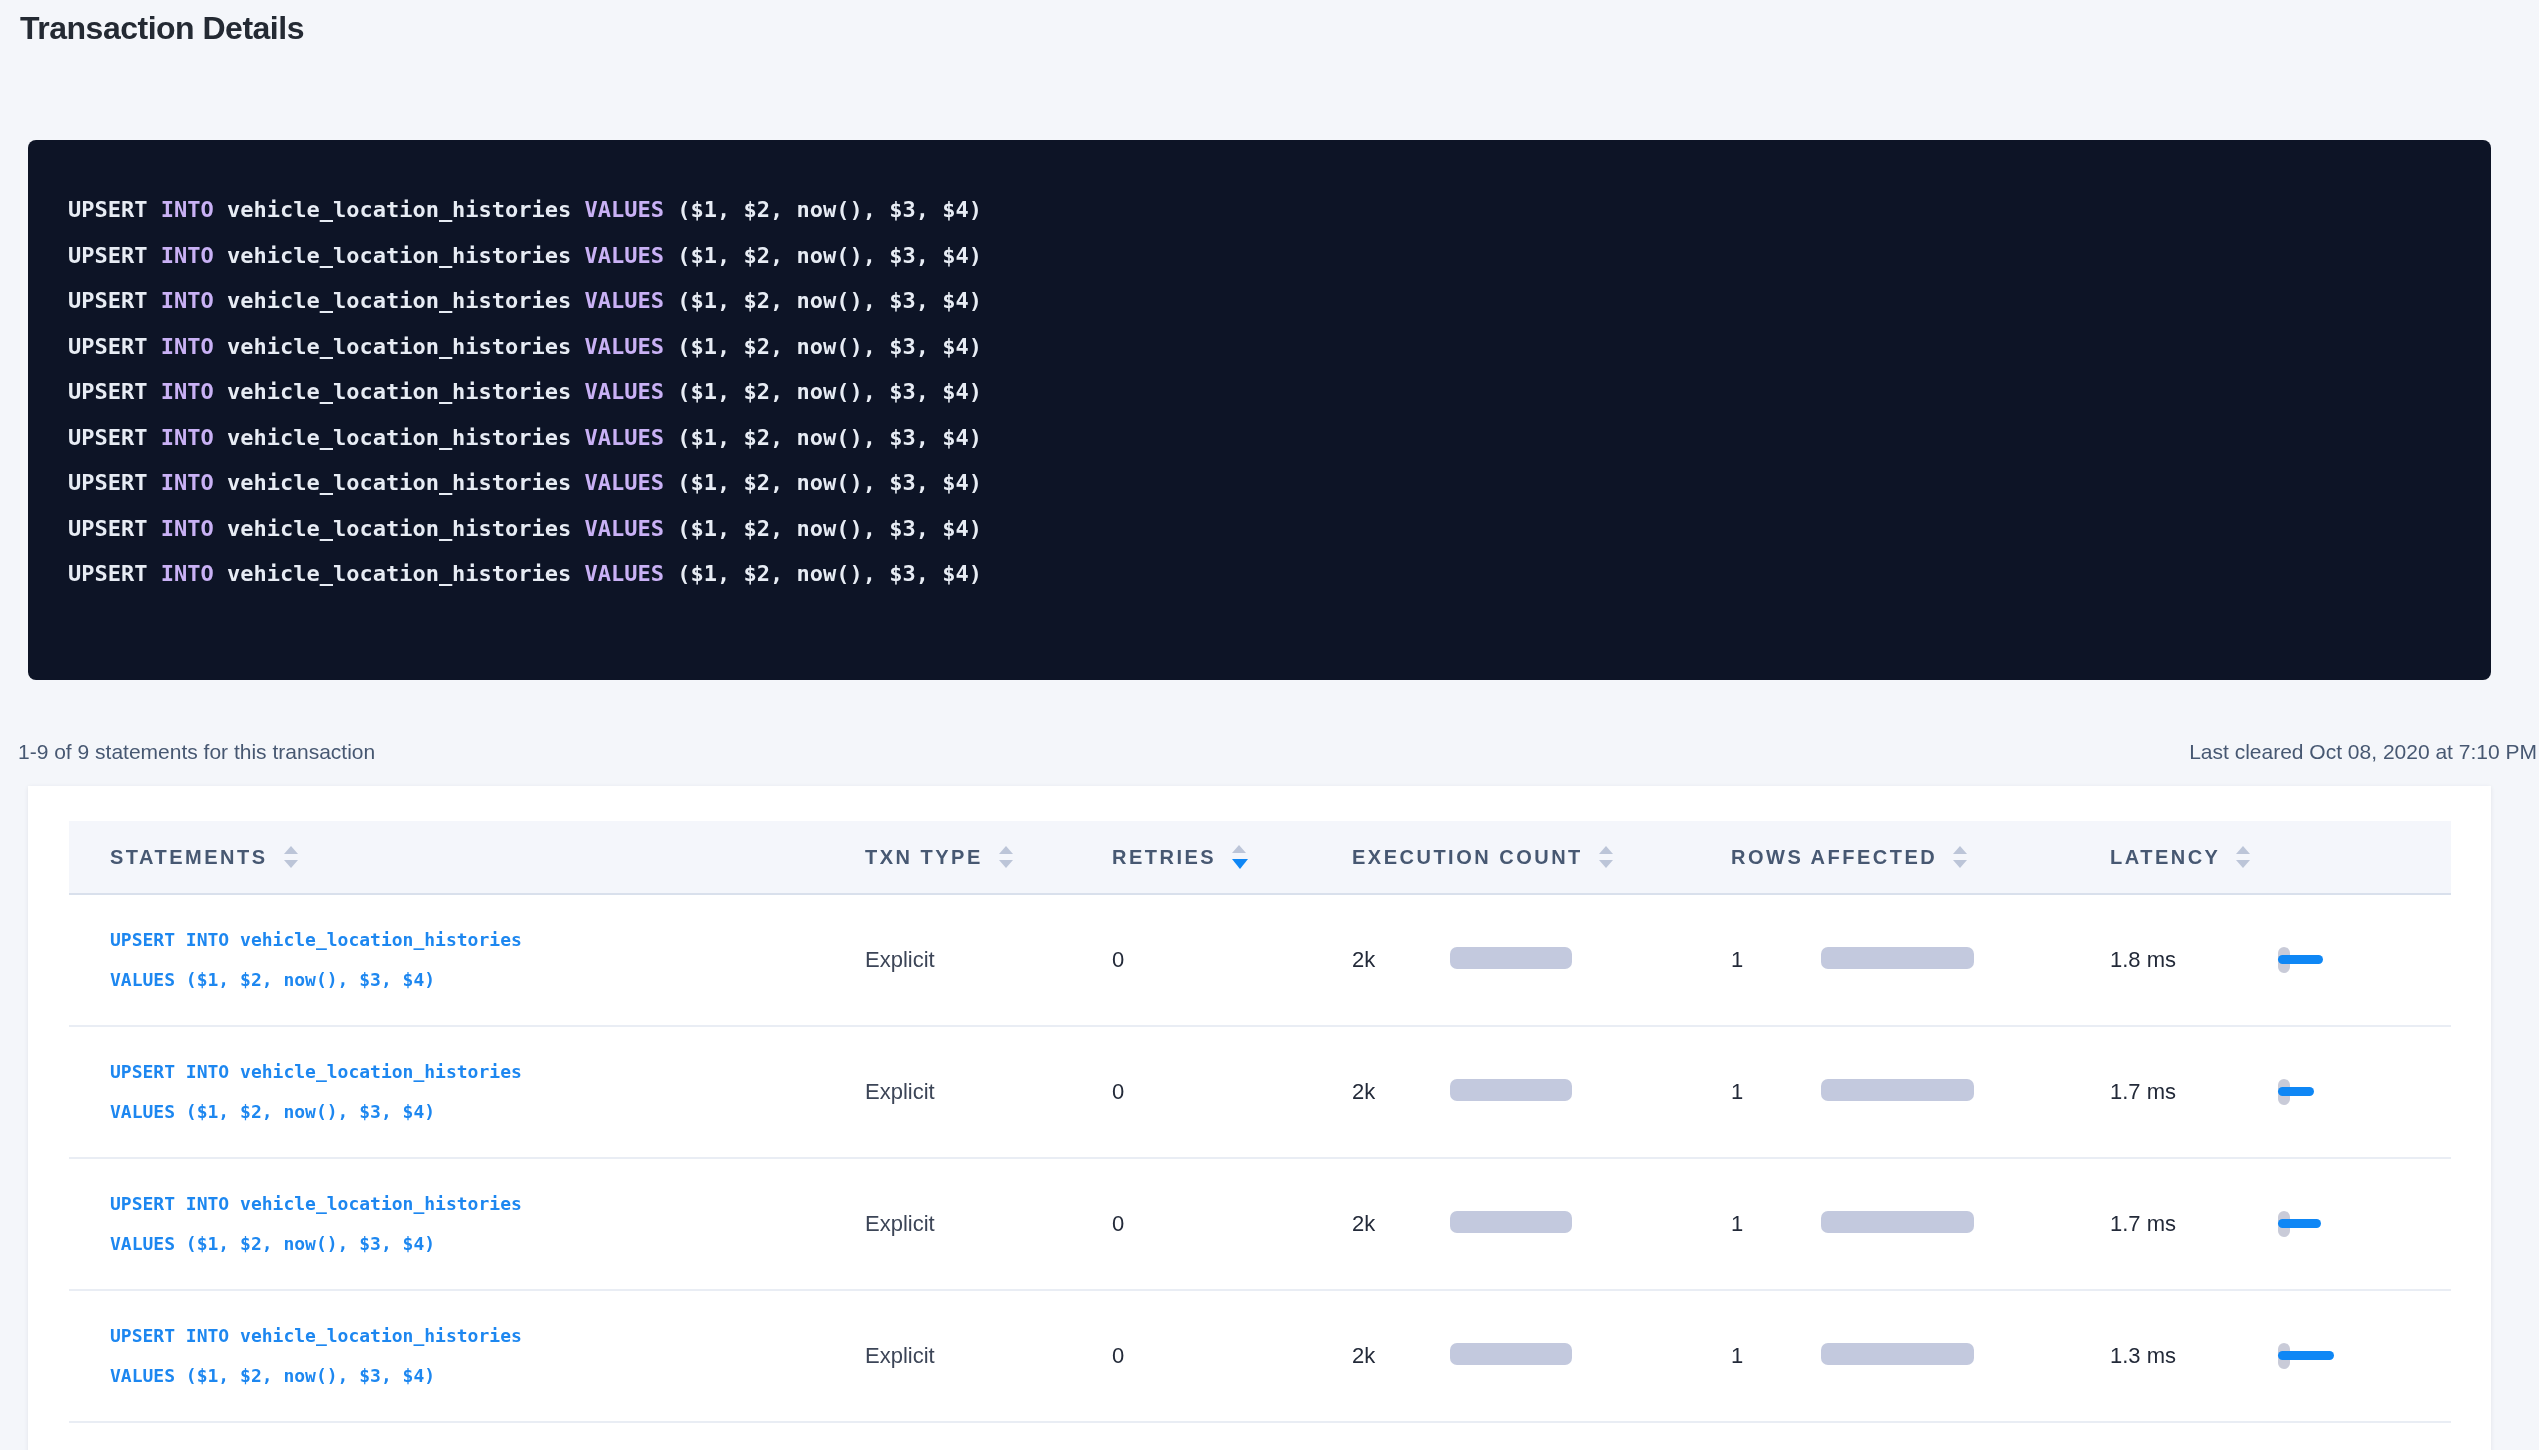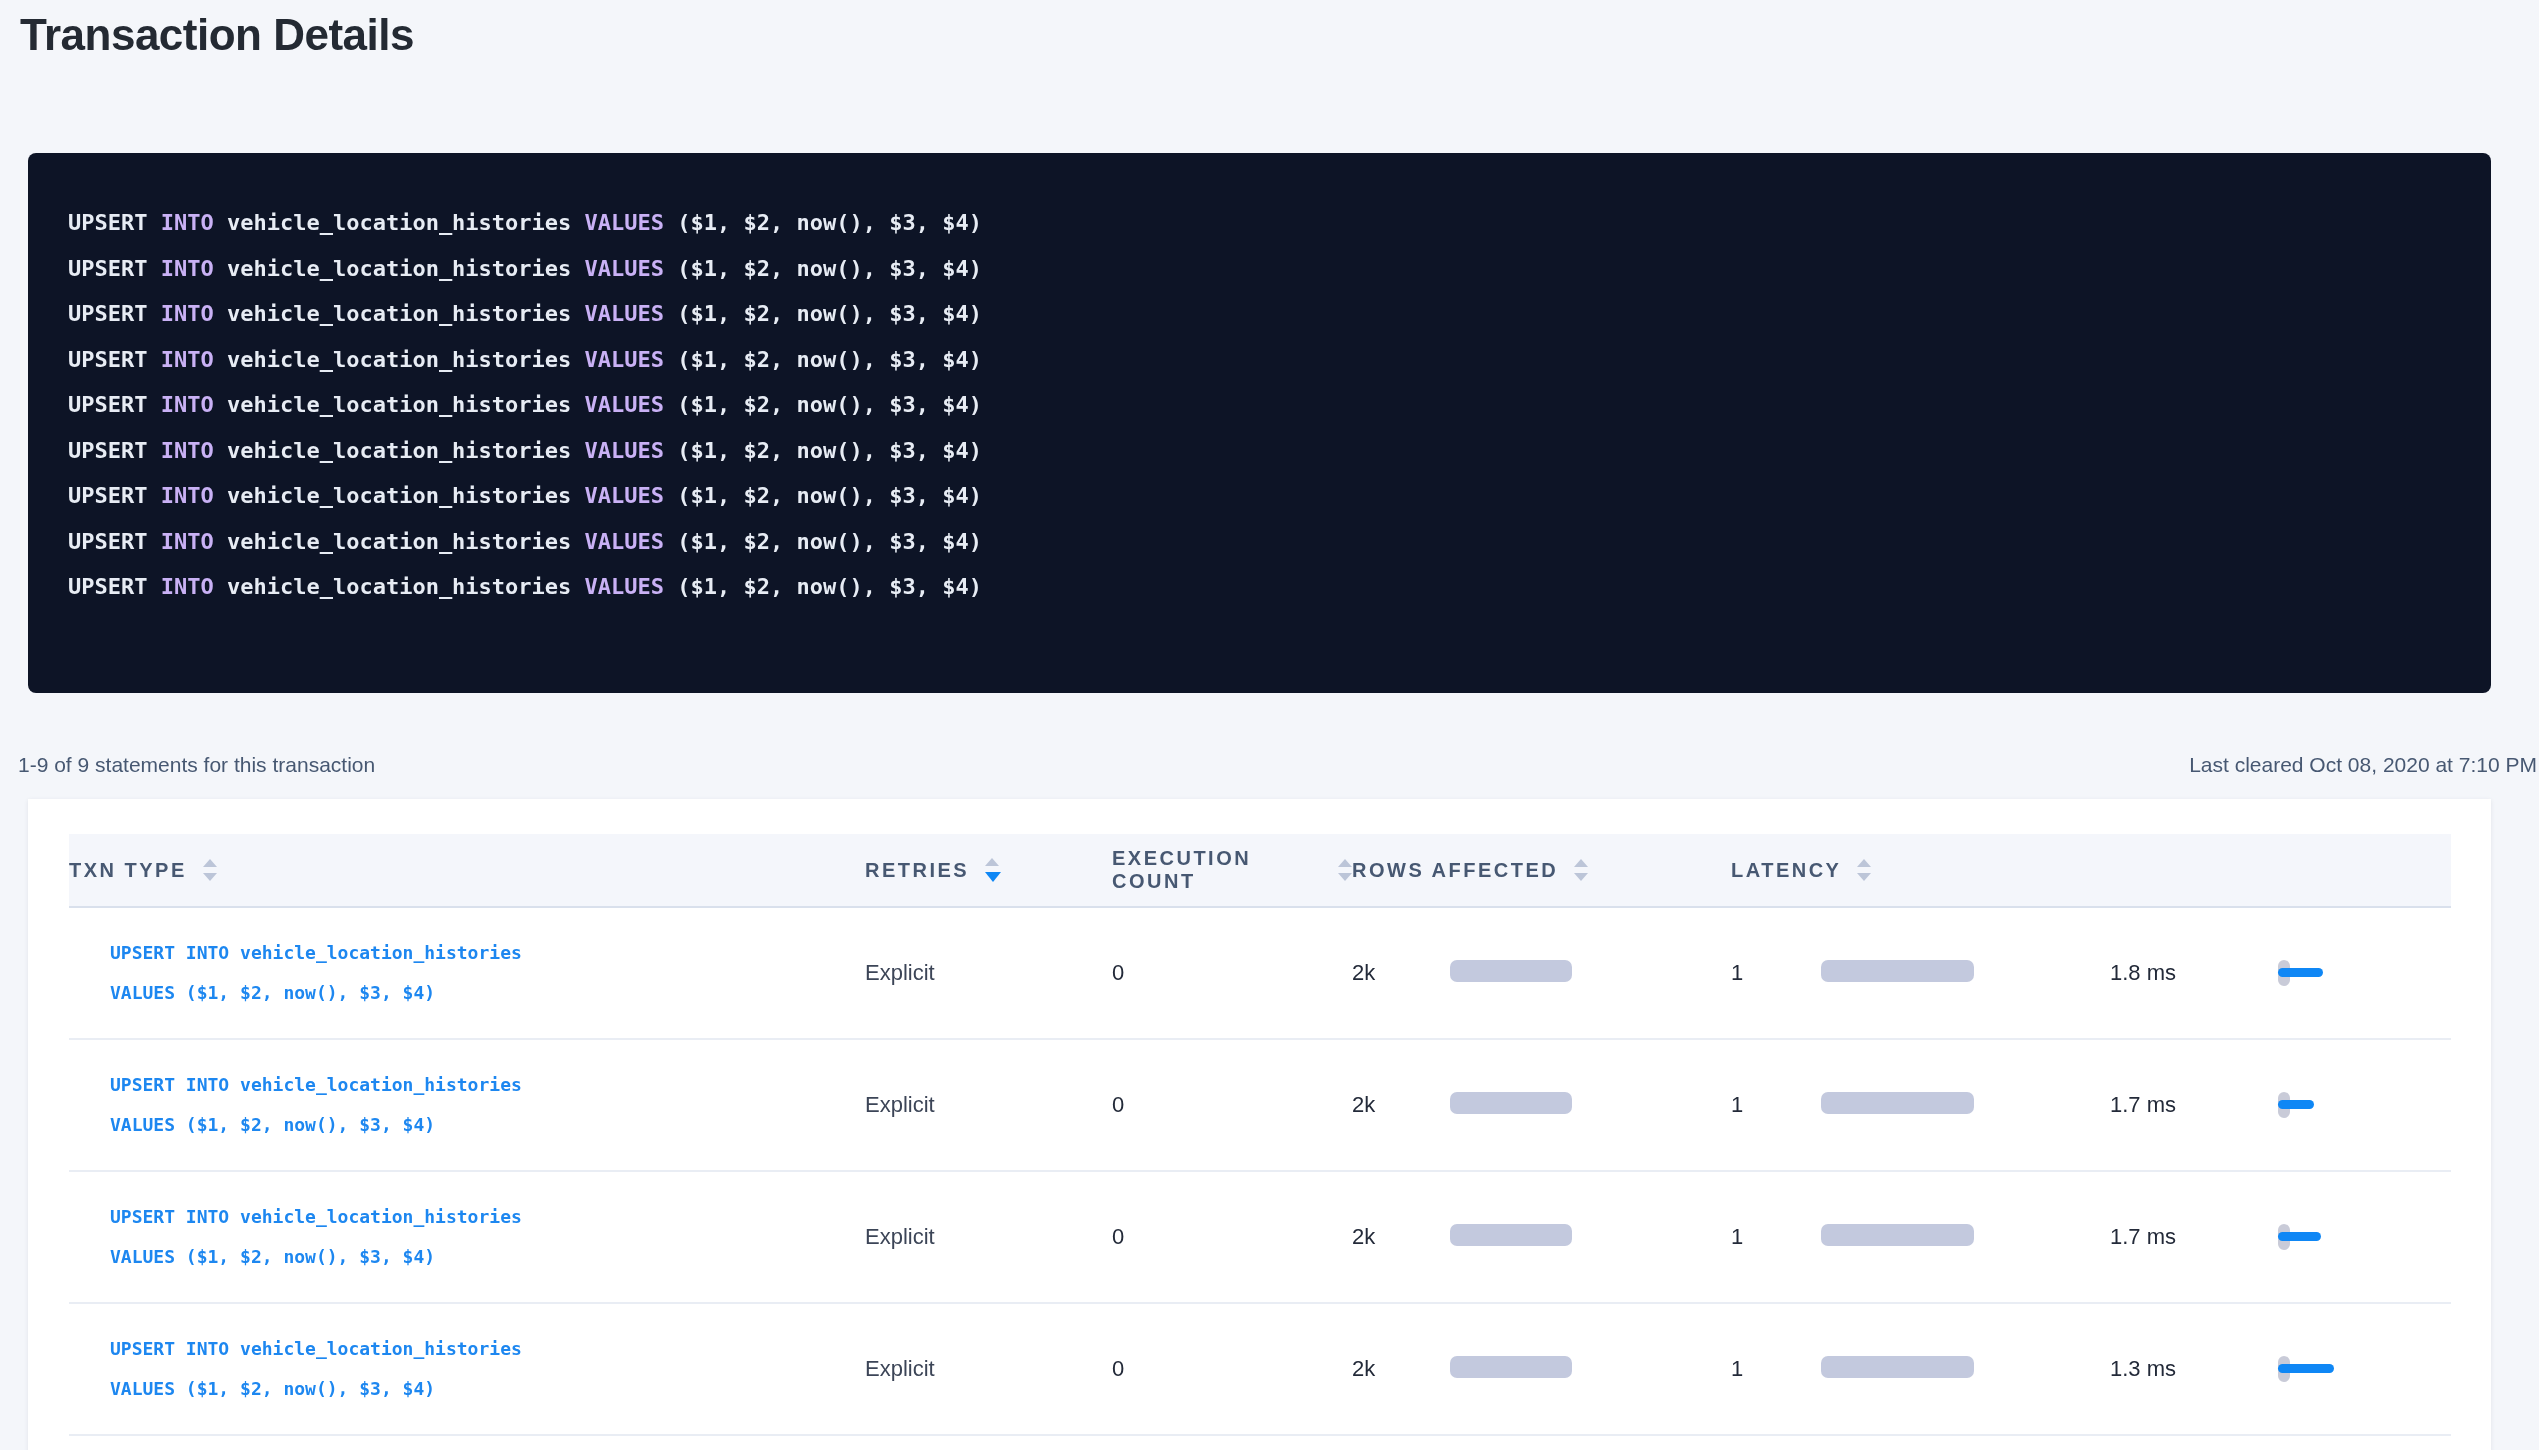--- a/index.html
+++ b/index.html
@@ -17,21 +17,21 @@
     --value-text:#232a39;
     --txn-text:#3c4557;
     --title-text:#242a33;
   }
   *{margin:0;padding:0;box-sizing:border-box;}
   html,body{width:2539px;height:1450px;overflow:hidden;}
   body{background:var(--page-bg);font-family:"Liberation Sans",sans-serif;}
 
   .page-title{
     margin:10px 0 0 20px;
-    font-size:44px;font-weight:700;letter-spacing:-0.5px;
+    font-size:32px;font-weight:700;letter-spacing:-0.5px;
     color:var(--title-text);
   }
 
   .code-box{
     margin:93px 48px 0 28px;
     height:540px;
     background:var(--code-bg);
     border-radius:8px;
     padding:47px 30px 0 40px;
     overflow:hidden;
@@ -126,20 +126,27 @@
     <div class="code-line"><span>UPSERT </span><span class="kw">INTO </span><span>vehicle_location_histories </span><span class="kw">VALUES </span><span>($1, $2, now(), $3, $4)</span></div>
   </div>
 
 <div class="summary-bar">
   <span>1-9 of 9 statements for this transaction</span>
   <span>Last cleared Oct 08, 2020 at 7:10 PM</span>
 </div>
 
 <div class="table-card">
   <div class="grid-row thead">
+      <div class="th first">
+        <span>STATEMENTS</span>
+        <span class="sort-arrows">
+          <span class="tri-up"></span>
+          <span class="tri-down"></span>
+        </span>
+      </div>
       <div class="th">
         <span>TXN TYPE</span>
         <span class="sort-arrows">
           <span class="tri-up"></span>
           <span class="tri-down"></span>
         </span>
       </div>
       <div class="th">
         <span>RETRIES</span>
         <span class="sort-arrows">

